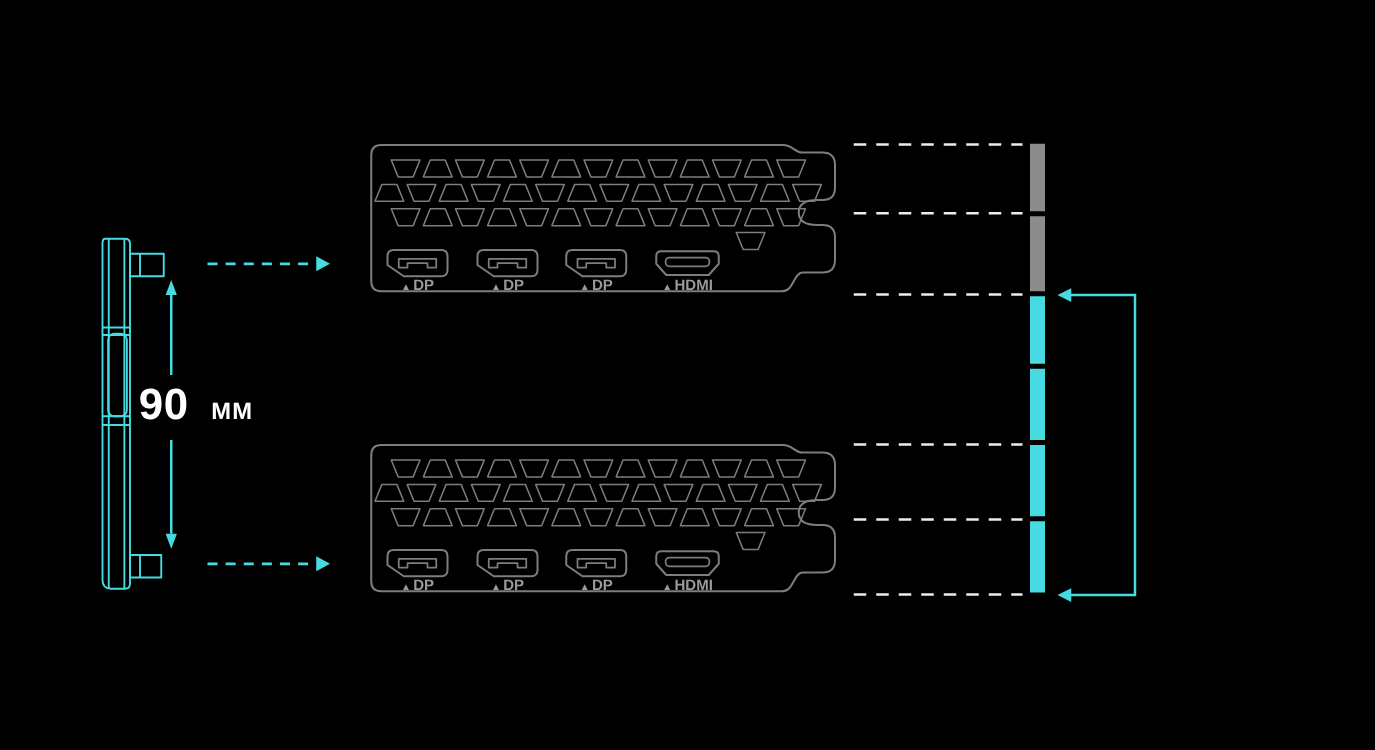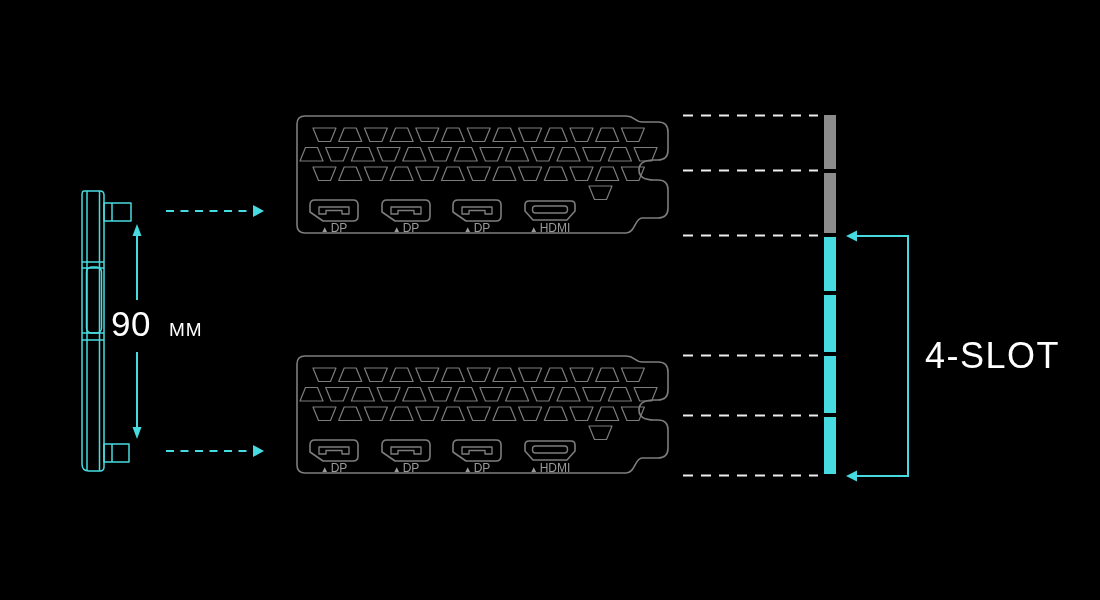--- a/index.html
+++ b/index.html
@@ -1,18 +1,18 @@
 <!DOCTYPE html>
 <html><head>
 <meta charset="utf-8">
 <style>
   html,body{margin:0;padding:0;background:#000;}
   .stage{
     position:relative;width:1100px;height:600px;background:#000;
-    overflow:hidden;font-family:"Liberation Sans",sans-serif;
+    overflow:hidden;font-family:"Liberation Sans",sans-serif;font-weight:bold;
   }
   .stage svg{position:absolute;left:0;top:0;}
   .dim-label{
     position:absolute;left:111px;top:306px;display:flex;align-items:baseline;
     color:#fff;letter-spacing:.5px;white-space:nowrap;
   }
   .dim-label .value{font-size:35px;line-height:36px;}
   .dim-label .unit{font-size:19px;margin-left:18px;letter-spacing:1px;text-align:right;}
   .slot-label{
     position:absolute;left:925px;top:337px;color:#fff;font-size:36px;
@@ -202,14 +202,13 @@
         <polygon points="846,236 857,230.5 857,241.5" fill="#47dbe1"></polygon>
         <polygon points="846,476 857,470.5 857,481.5" fill="#47dbe1"></polygon>
       </g>
     </svg>
 
   <div class="dim-label">
     <span class="value">90</span>
       <span class="unit">MM</span>
   </div>
 
-  <div class="slot-label">4-SLOT</div>
 </div>
 
 </body></html>

